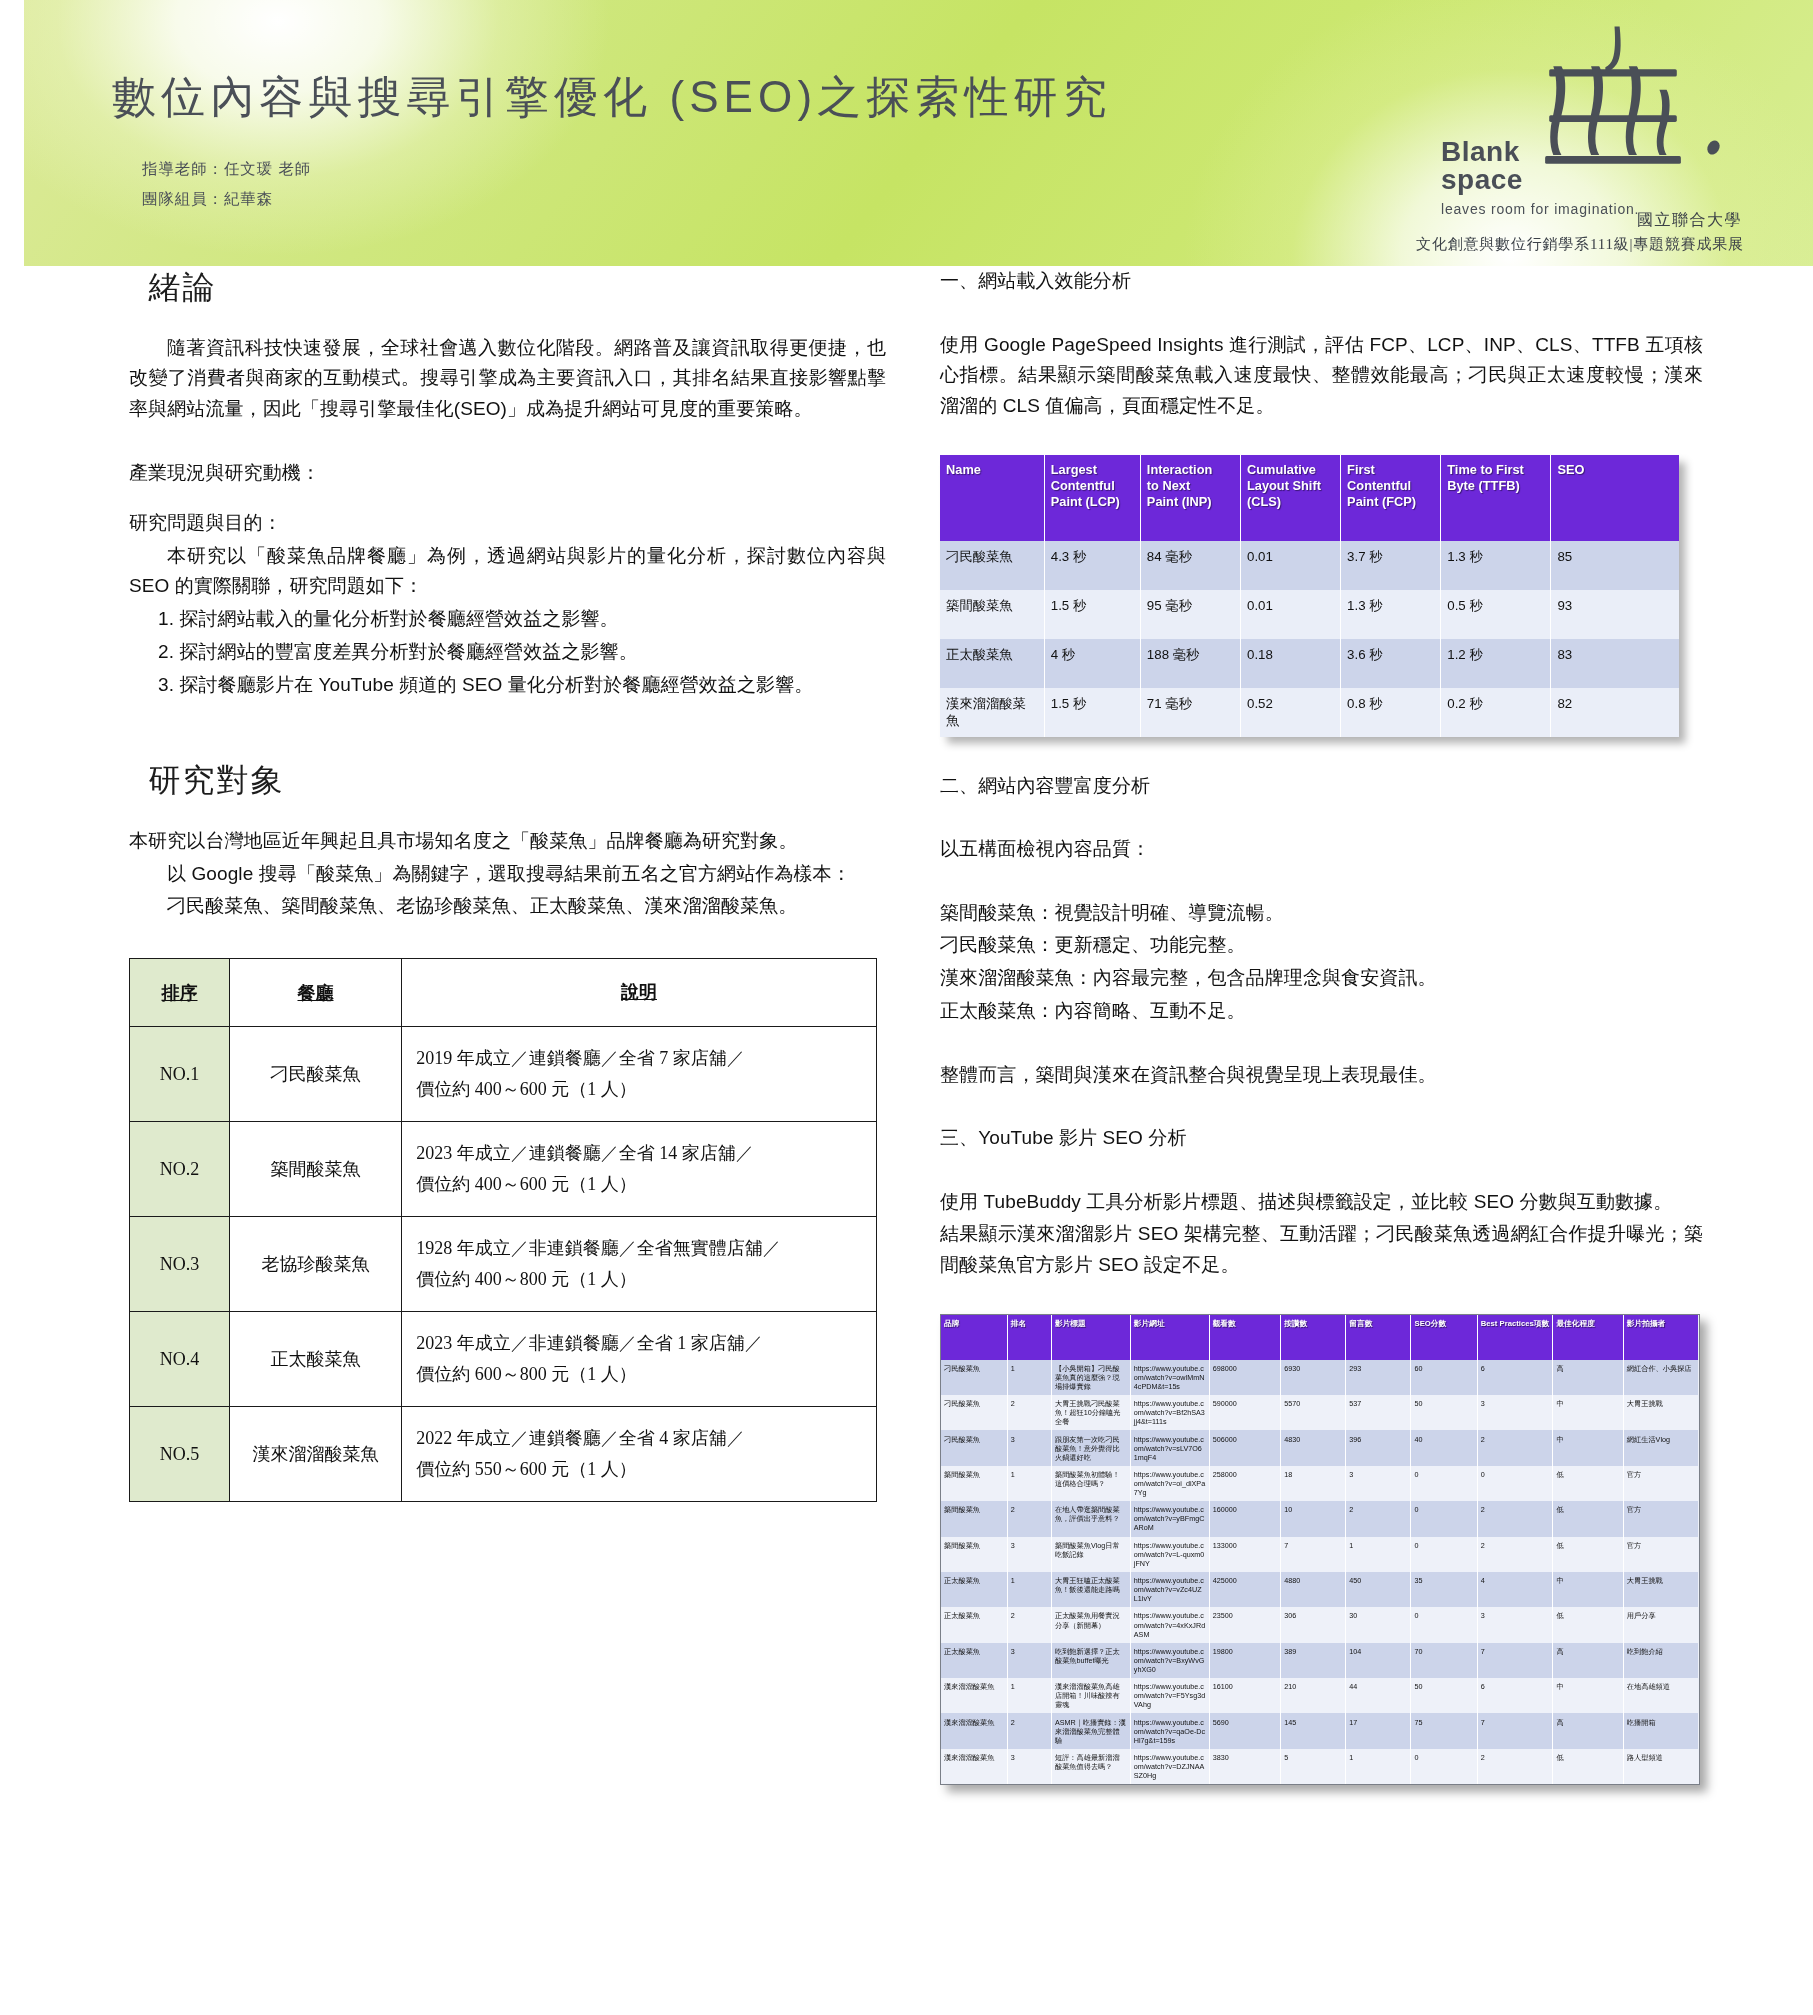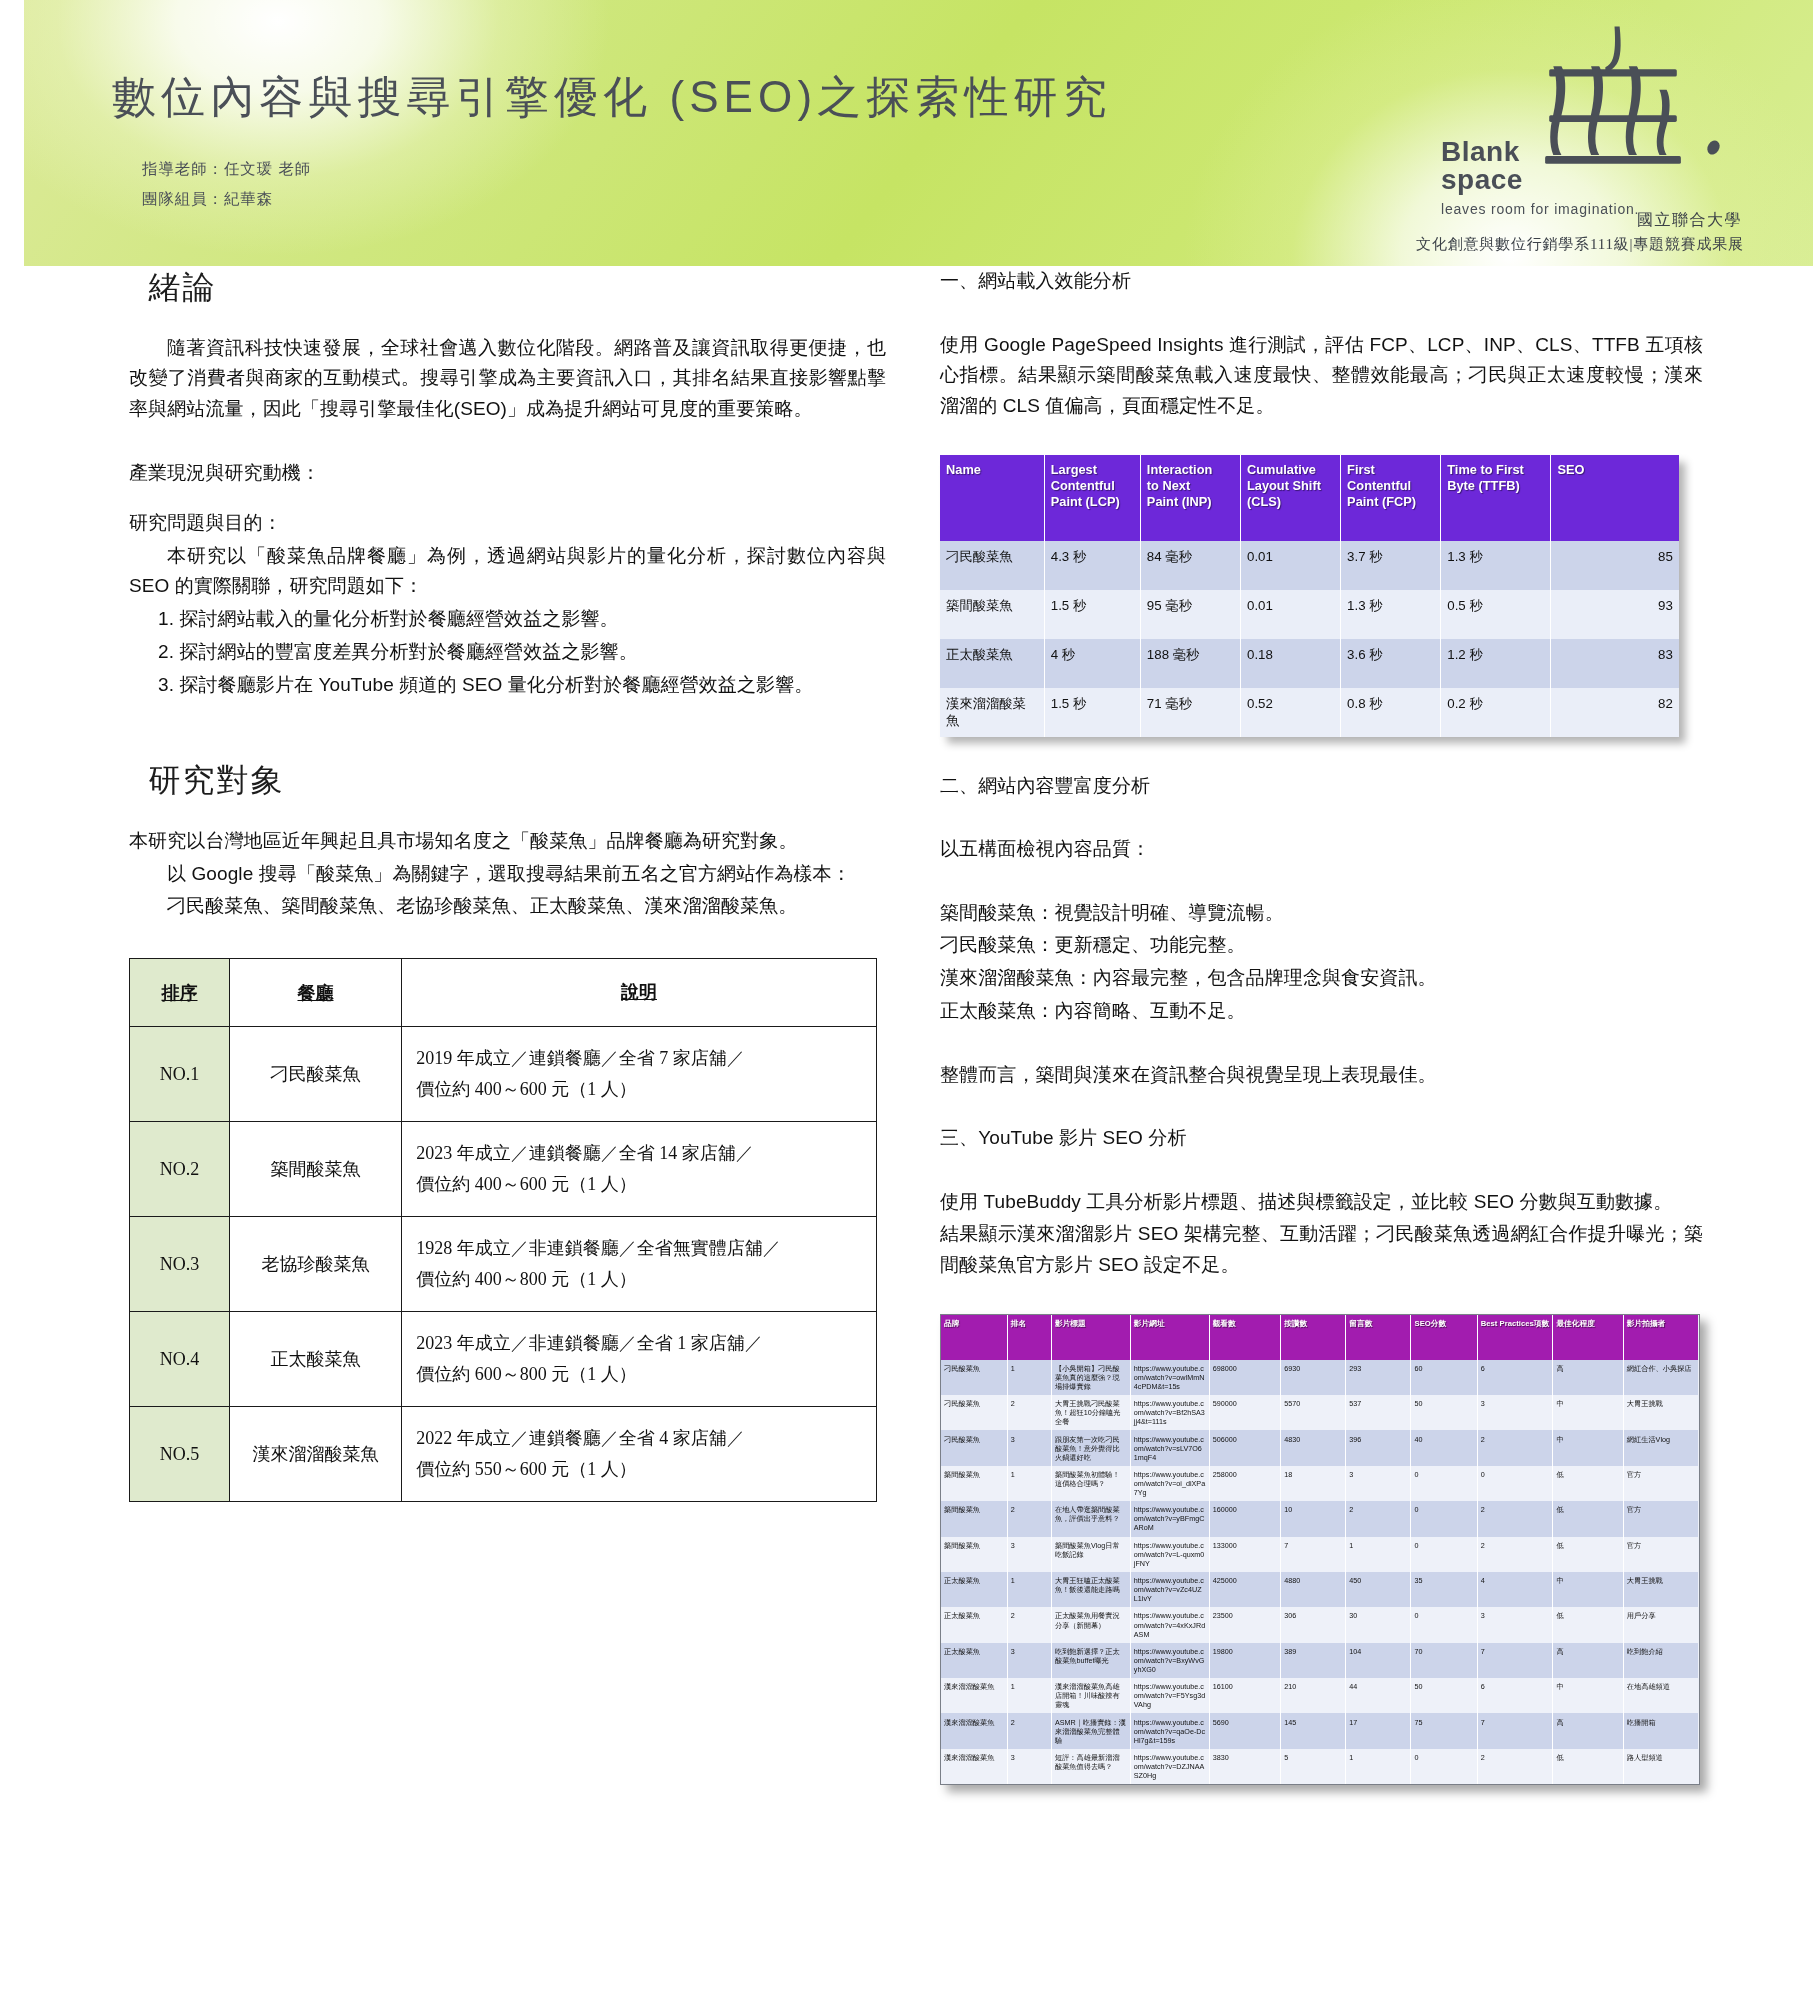--- a/index.html
+++ b/index.html
@@ -209,36 +209,36 @@
     height: 49px;
     vertical-align: top;
     border-right: 1.5px solid #ffffff;
     line-height: 1.3;
   }
   table.perf td:last-child { border-right: none; }
   table.perf tbody tr:nth-child(odd)  td { background: #ccd4ea; }
   table.perf tbody tr:nth-child(even) td { background: #eaeef8; }
   .pc0 { width: 104px; } .pc1 { width: 96px; } .pc2 { width: 100px; }
   .pc3 { width: 100px; } .pc4 { width: 100px; } .pc5 { width: 110px; }
-  .pc6 { width: 128px; text-align: right; }
+  .pc6 { width: 128px; }
 
   
   .yt-wrap {
     width: 760px;
     background: #eef1f9;
     box-shadow: 7.2px 7.2px 9.2px rgba(0,0,0,0.34);
     border: 1.5px solid #7a7f88;
   }
   table.yt {
     border-collapse: collapse;
     width: 757px;
     table-layout: fixed;
   }
   table.yt th {
-    background: #a21caf;
+    background: #6d28d9;
     color: #ffffff;
     font-size: 7.7px;
     font-weight: 700;
     text-align: left;
     vertical-align: top;
     padding: 4.1px 3.1px;
     height: 45px;
     border-right: 1px solid #ffffff;
     line-height: 1.2;
     text-shadow: 0.8px 0.8px 0.8px rgba(0,0,0,0.5);

